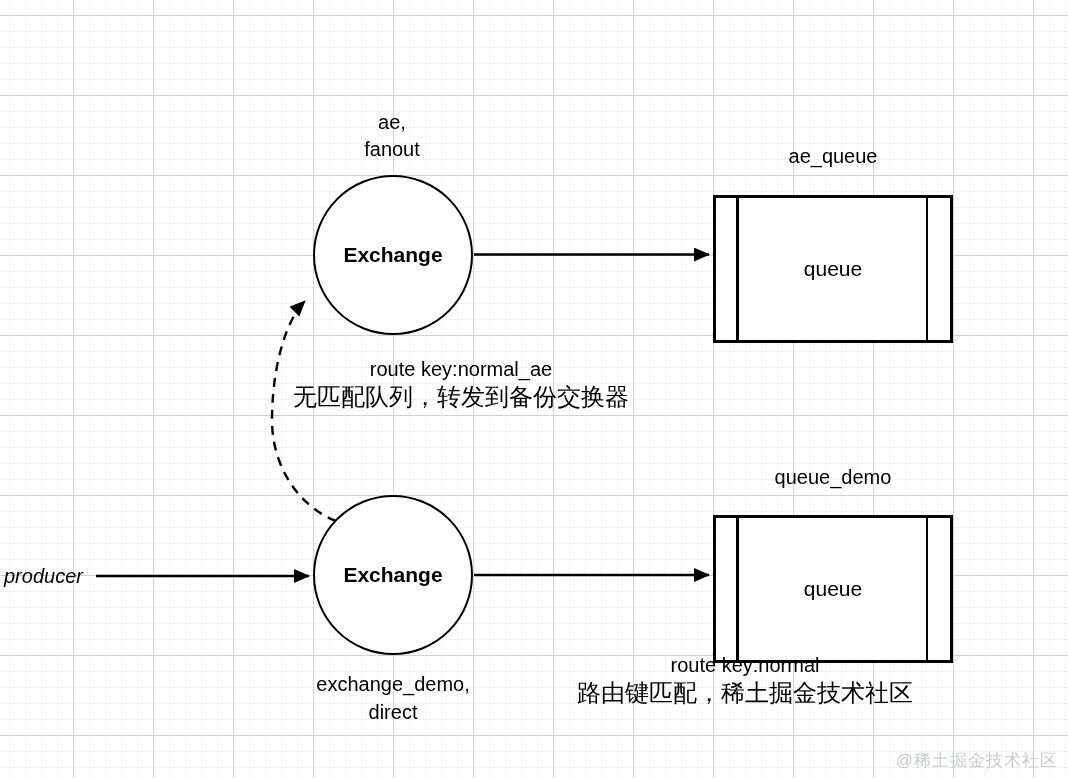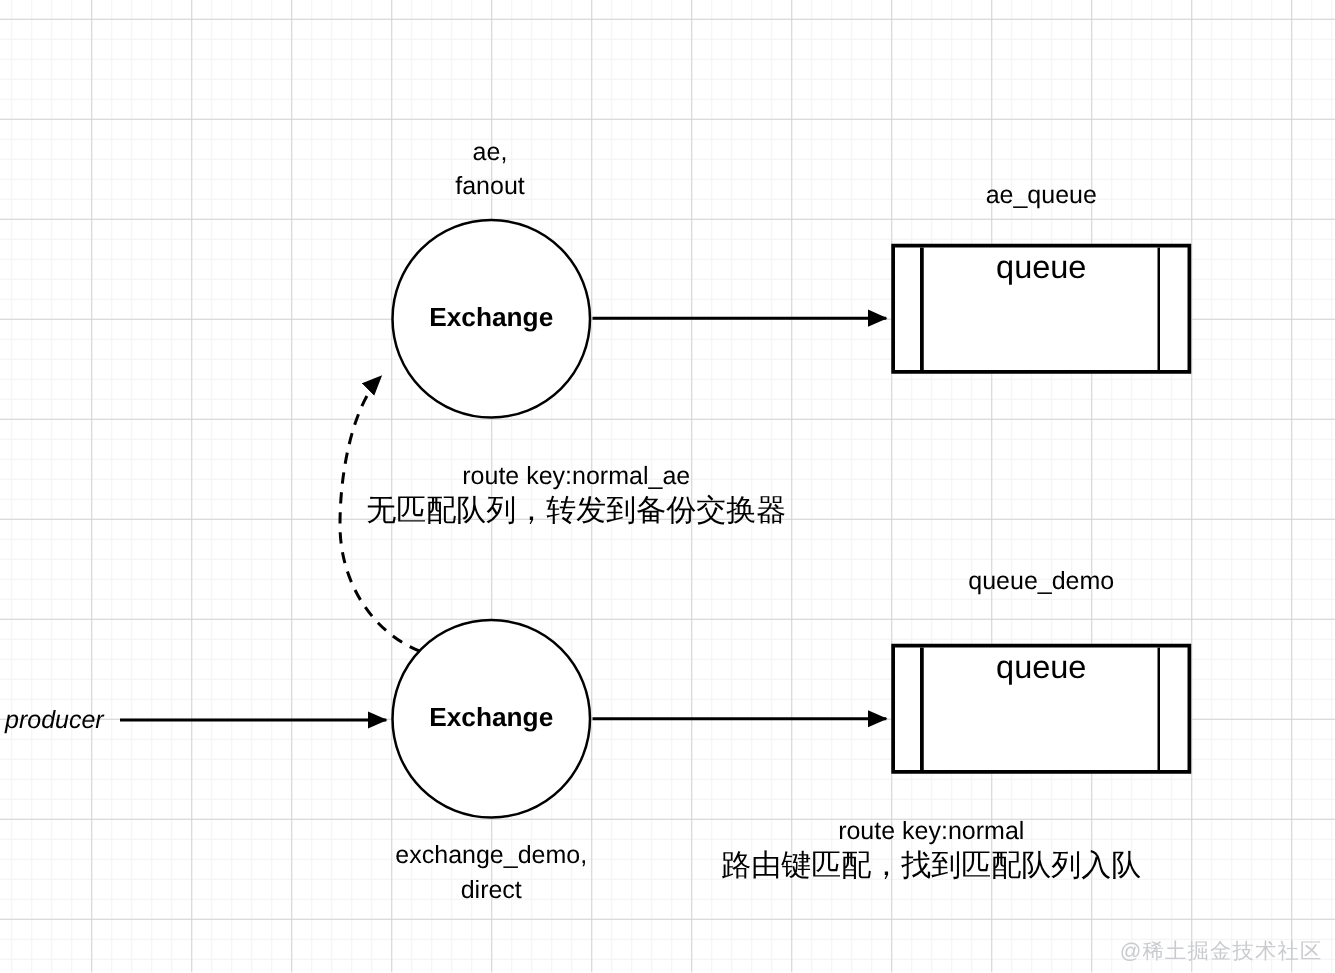--- a/index.html
+++ b/index.html
@@ -34,26 +34,27 @@
     display: flex;
     align-items: center;
     justify-content: center;
     font-size: 21px;
     font-weight: bold;
   }
   .queue-box {
     position: absolute;
     box-sizing: border-box;
     width: 240px;
-    height: 104px;
+    height: 148px;
     border: 3px solid #000;
     background: #fff;
     display: flex;
+    align-items: center;
     justify-content: center;
-    font-size: 26px;
+    font-size: 21px;
   }
   .queue-box .vline {
     position: absolute;
     top: 0;
     bottom: 0;
     width: 2.5px;
     background: #000;
   }
   .queue-box .vline.left  { left: 20px; }
   .queue-box .vline.right { right: 22px; }
@@ -109,45 +110,45 @@
   </div>
 
   <div class="label centered" style="left:833px; top:143px;">ae_queue</div>
 
   <div class="queue-box" style="left:713px; top:195px;">
     <div class="vline left"></div>
     <div class="vline right"></div>
     <span>queue</span>
   </div>
 
-  <div class="note" style="left:461px; top:355px;margin-top:12px;">
+  <div class="note" style="left:461px; top:355px;">
     <span>route key:normal_ae</span><br>
     <span class="cn">无匹配队列，转发到备份交换器</span>
   </div>
 
   <div class="node-circle" style="left:313px; top:495px;">
     <span>Exchange</span>
   </div>
 
   <div class="label centered" style="left:393px; top:670px; line-height:28px;">
     <span>exchange_demo,</span><br>
     <span>direct</span>
   </div>
 
-  <div class="label centered" style="left:833px; top:452px;">queue_demo</div>
+  <div class="label centered" style="left:833px; top:464px;">queue_demo</div>
 
   <div class="queue-box" style="left:713px; top:515px;">
     <div class="vline left"></div>
     <div class="vline right"></div>
     <span>queue</span>
   </div>
 
   <div class="note" style="left:745px; top:651px;">
     <span>route key:normal</span><br>
-    <span class="cn">路由键匹配，找到匹配队列入队</span>
+    <span class="cn">路由键匹配，稀土掘金技术社区</span>
   </div>
 
   <div class="watermark">@稀土掘金技术社区</div>
 
   <svg class="wires" width="1068" height="778" viewBox="0 0 1068 778">
     <defs>
       <marker id="arrow" markerUnits="userSpaceOnUse" markerWidth="17" markerHeight="15" refX="15" refY="7" orient="auto">
         <path d="M0,0 L16,7 L0,14 Z" fill="#000"></path>
       </marker>
     </defs>

